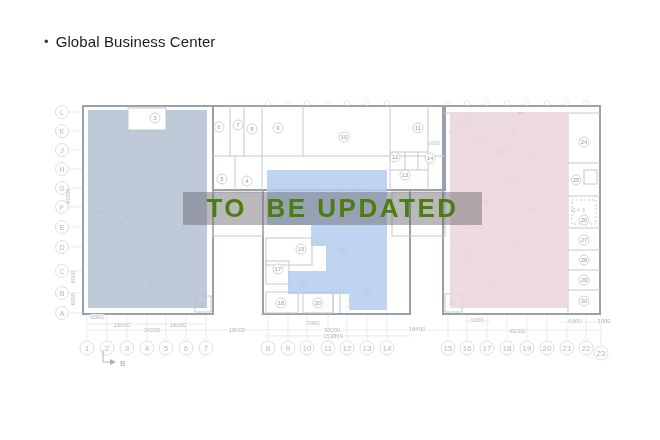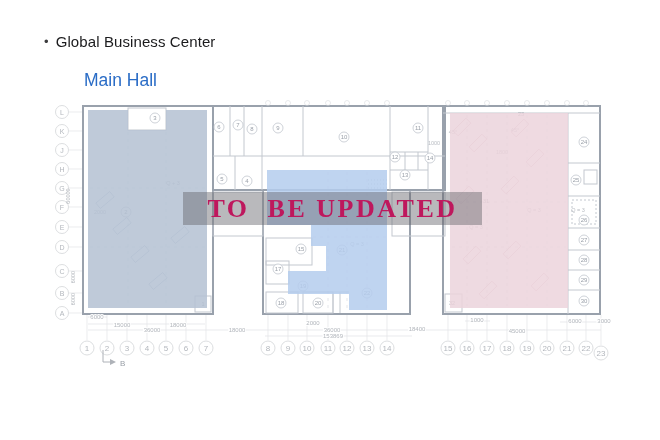--- a/index.html
+++ b/index.html
@@ -19,21 +19,20 @@
 </head>
 <body>
 
 <div id="page">
 
   <div class="hdr" style="color: rgb(27, 27, 29);">
     <span class="dot">•</span>
     <span>Global Business Center</span>
   </div>
 
-  <div class="sub" style="color: rgb(42, 108, 198);">Main Hall</div>
 
   <svg id="plan-svg" width="660" height="440" viewBox="0 0 660 440">
 
     <g stroke="#c9cdd4" stroke-width="0.7" stroke-dasharray="3,4" opacity="0.7" fill="none">
       <path d="M128,132 V305 M166,132 V305"></path>
       <path d="M328,172 V308 M347,172 V308 M367,172 V308"></path>
       <path d="M467,115 V306 M487,115 V306 M507,115 V306 M527,115 V306 M547,115 V306"></path>
       <path d="M90,188 H206 M90,247 H206"></path>
       <path d="M452,202 H566 M452,247 H566"></path>
       <path d="M313,237 H386"></path>
@@ -314,15 +313,15 @@
       </g>
 
     <g>
       <path d="M103,350 V362 H110" stroke="#aeb2b8" stroke-width="1" fill="none"></path>
       <polygon points="110,359 116,362 110,365" fill="#aeb2b8"></polygon>
       <text id="sec-b" x="120" y="366" font-size="8" fill="#9aa0a8">B</text>
     </g>
   </svg>
 
   <div id="wm-band" style="background: rgba(100, 100, 106, 0.45);">
-    <span id="wm-text" style="color: #be185d; font-family: Liberation Serif, serif;">TO  BE UPDATED</span>
+    <span id="wm-text" style="color: #4d7c0f;">TO  BE UPDATED</span>
   </div>
 </div>
 
 </body></html>

